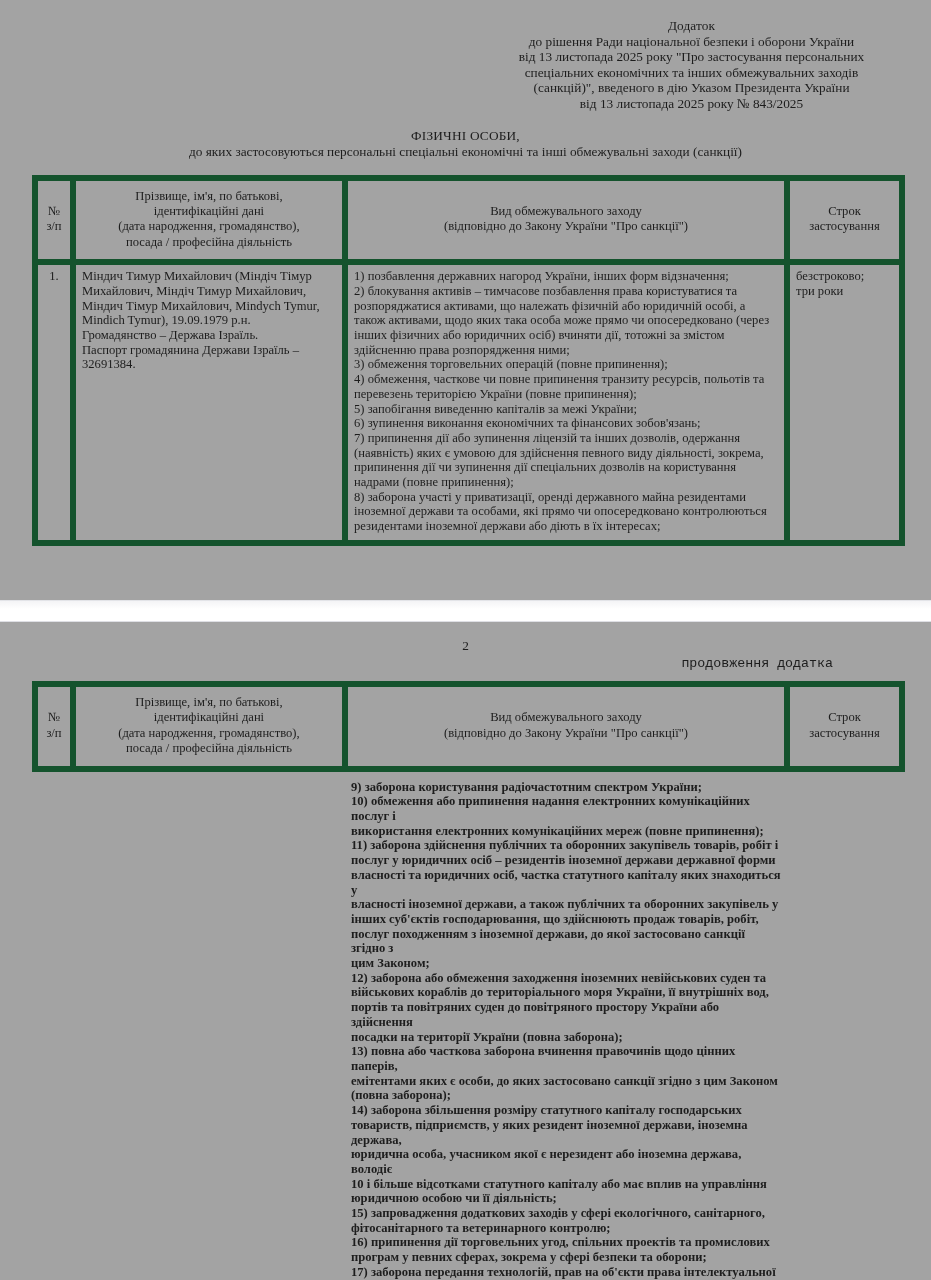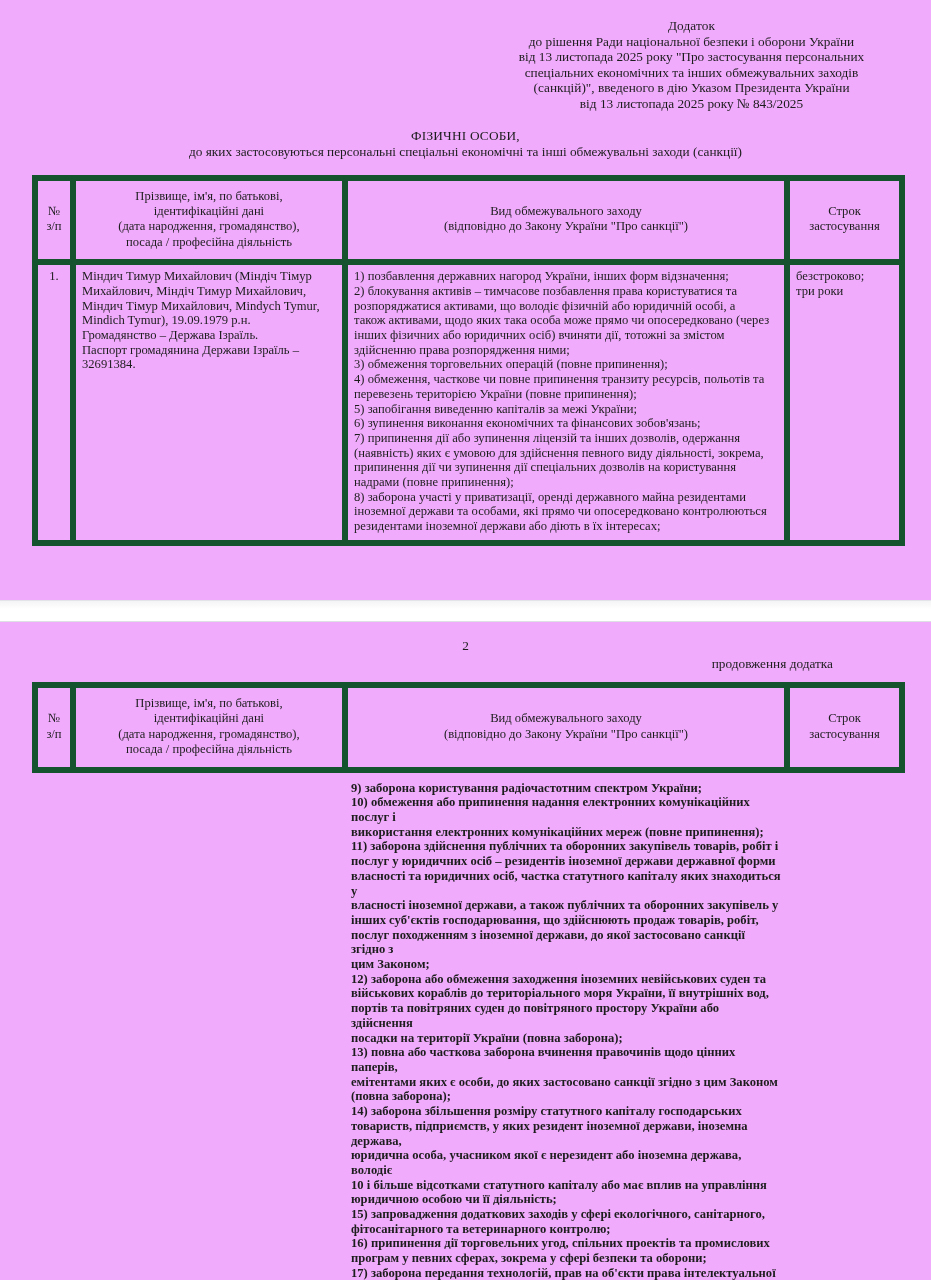--- a/index.html
+++ b/index.html
@@ -10,21 +10,21 @@
   }
   body {
     width: 931px;
     font-family: "Liberation Serif", "DejaVu Serif", serif;
     color: #1d1d1d;
     -webkit-font-smoothing: antialiased;
   }
   .page {
     width: 931px;
     box-sizing: border-box;
-    background: #f0abfc;
+    background: #a3a3a3;
     position: relative;
   }
   .page-one {
     padding: 12px 32px 0 32px;
     height: 600px;
   }
   .page-break {
     width: 931px;
     height: 22px;
     background: #ffffff;
@@ -63,20 +63,21 @@
     text-align: center;
     font-size: 13.3px;
     margin-top: 6px;
     margin-bottom: 2px;
   }
   .cont-note {
     text-align: right;
     font-size: 13.3px;
     padding-right: 66px;
     margin-bottom: 10px;
+    font-family: Liberation Mono, monospace;
   }
 
   
   table.sanc {
     border-collapse: collapse;
     width: 867px;
     margin: 14px 0 0 0;
     table-layout: fixed;
   }
   table.sanc.second { margin-top: 4px; }
@@ -177,21 +178,21 @@
           <div class="name-line">Михайлович, Міндіч Тимур Михайлович,</div>
           <div class="name-line">Міндич Тімур Михайлович, Mindych Tymur,</div>
           <div class="name-line">Mindich Tymur), 19.09.1979 р.н.</div>
           <div class="name-line">Громадянство – Держава Ізраїль.</div>
           <div class="name-line">Паспорт громадянина Держави Ізраїль –</div>
           <div class="name-line">32691384.</div>
         </td>
         <td class="d-meas">
           <div class="meas-item">1) позбавлення державних нагород України, інших форм відзначення;</div>
           <div class="meas-item">2) блокування активів – тимчасове позбавлення права користуватися та</div>
-          <div class="meas-item">розпоряджатися активами, що володіє фізичній або юридичній особі, а</div>
+          <div class="meas-item">розпоряджатися активами, що належать фізичній або юридичній особі, а</div>
           <div class="meas-item">також активами, щодо яких така особа може прямо чи опосередковано (через</div>
           <div class="meas-item">інших фізичних або юридичних осіб) вчиняти дії, тотожні за змістом</div>
           <div class="meas-item">здійсненню права розпорядження ними;</div>
           <div class="meas-item">3) обмеження торговельних операцій (повне припинення);</div>
           <div class="meas-item">4) обмеження, часткове чи повне припинення транзиту ресурсів, польотів та</div>
           <div class="meas-item">перевезень територією України (повне припинення);</div>
           <div class="meas-item">5) запобігання виведенню капіталів за межі України;</div>
           <div class="meas-item">6) зупинення виконання економічних та фінансових зобов'язань;</div>
           <div class="meas-item">7) припинення дії або зупинення ліцензій та інших дозволів, одержання</div>
           <div class="meas-item">(наявність) яких є умовою для здійснення певного виду діяльності, зокрема,</div>

